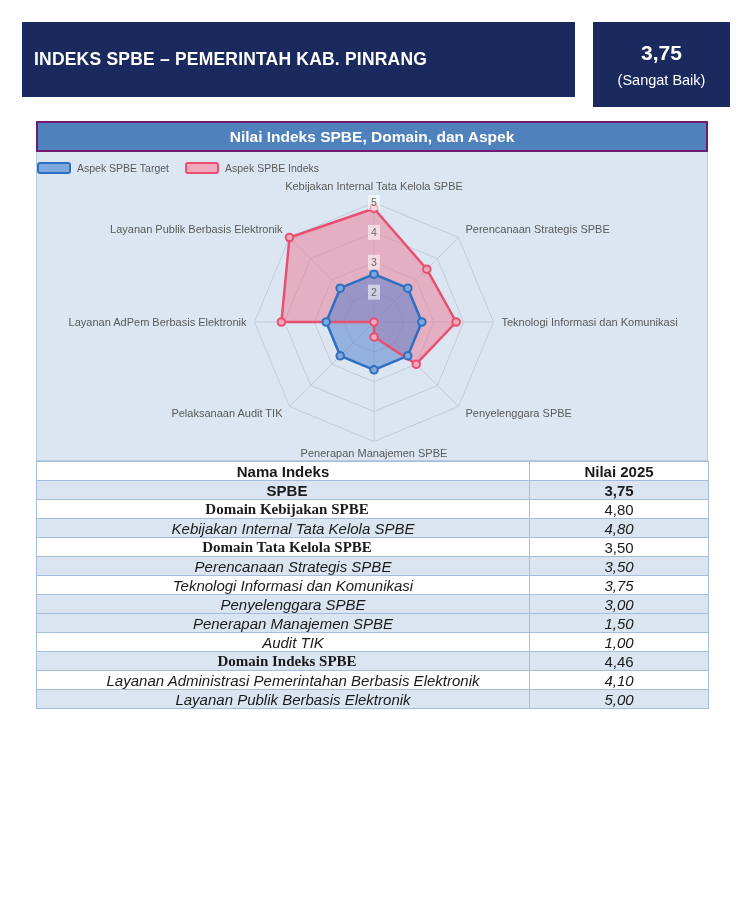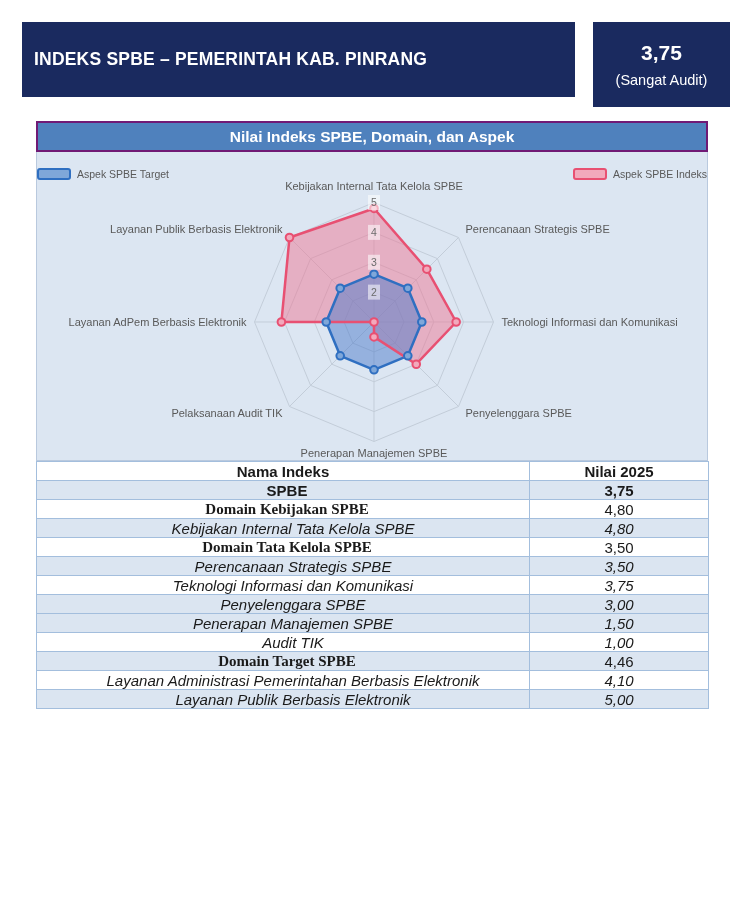--- a/index.html
+++ b/index.html
@@ -25,22 +25,22 @@
     height:31px; background:#4f81bd; color:#ffffff; font-weight:bold;
     font-size:15.5px; display:flex; align-items:center; justify-content:center;
     box-sizing:border-box; border:2px solid #701a75;
   }
   .chart-body {
     position:relative; height:309px; background:#dce6f2;
     box-sizing:border-box; border:1px solid #b9c9de; border-top:none;
   }
   .chart-body svg { position:absolute; left:0; top:0; }
   .legend {
-    position:absolute; top:16px; left:0; right:0; display:flex;
-    justify-content:space-between; align-items:center; gap:16px;
+    position:absolute; top:10px; left:0; right:0; display:flex;
+    justify-content:flex-start; align-items:center; gap:16px;
     font-size:10.5px; color:#595959; z-index:2;
   }
   .legend-item { display:flex; align-items:center; gap:6px; }
   .legend-swatch { width:30px; height:8px; border-radius:3px; border-style:solid; border-width:2px; }
 
   table.index-table {
     position:absolute; left:36px; top:461px; width:672px;
     border-collapse:collapse; font-size:15px; color:#1a1a1a;
     table-layout:fixed;
   }
@@ -62,21 +62,21 @@
 <body>
 
 <div class="stage">
 
   <div class="header-bar">
     <span>INDEKS SPBE – PEMERINTAH KAB. PINRANG</span>
   </div>
 
   <div class="score-badge">
     <div class="score-value">3,75</div>
-    <div class="score-sub">(Sangat Audit)</div>
+    <div class="score-sub">(Sangat Baik)</div>
   </div>
 
   <div class="chart-panel">
     <div class="chart-title">Nilai Indeks SPBE, Domain, dan Aspek</div>
     <div class="chart-body">
       <div class="legend" id="legend">
           <span class="legend-item">
             <span class="legend-swatch" style="background: rgb(127, 167, 217); border-color: rgb(47, 111, 193);"></span>
             <span>Aspek SPBE Target</span>
           </span>
@@ -180,21 +180,21 @@
         </tr>
         <tr class="row-aspect stripe">
           <td class="name">Penerapan Manajemen SPBE</td>
           <td class="val">1,50</td>
         </tr>
         <tr class="row-aspect">
           <td class="name">Audit TIK</td>
           <td class="val">1,00</td>
         </tr>
         <tr class="row-domain stripe">
-          <td class="name">Domain Target SPBE</td>
+          <td class="name">Domain Indeks SPBE</td>
           <td class="val">4,46</td>
         </tr>
         <tr class="row-aspect">
           <td class="name">Layanan Administrasi Pemerintahan Berbasis Elektronik</td>
           <td class="val">4,10</td>
         </tr>
         <tr class="row-aspect stripe">
           <td class="name">Layanan Publik Berbasis Elektronik</td>
           <td class="val">5,00</td>
         </tr>

